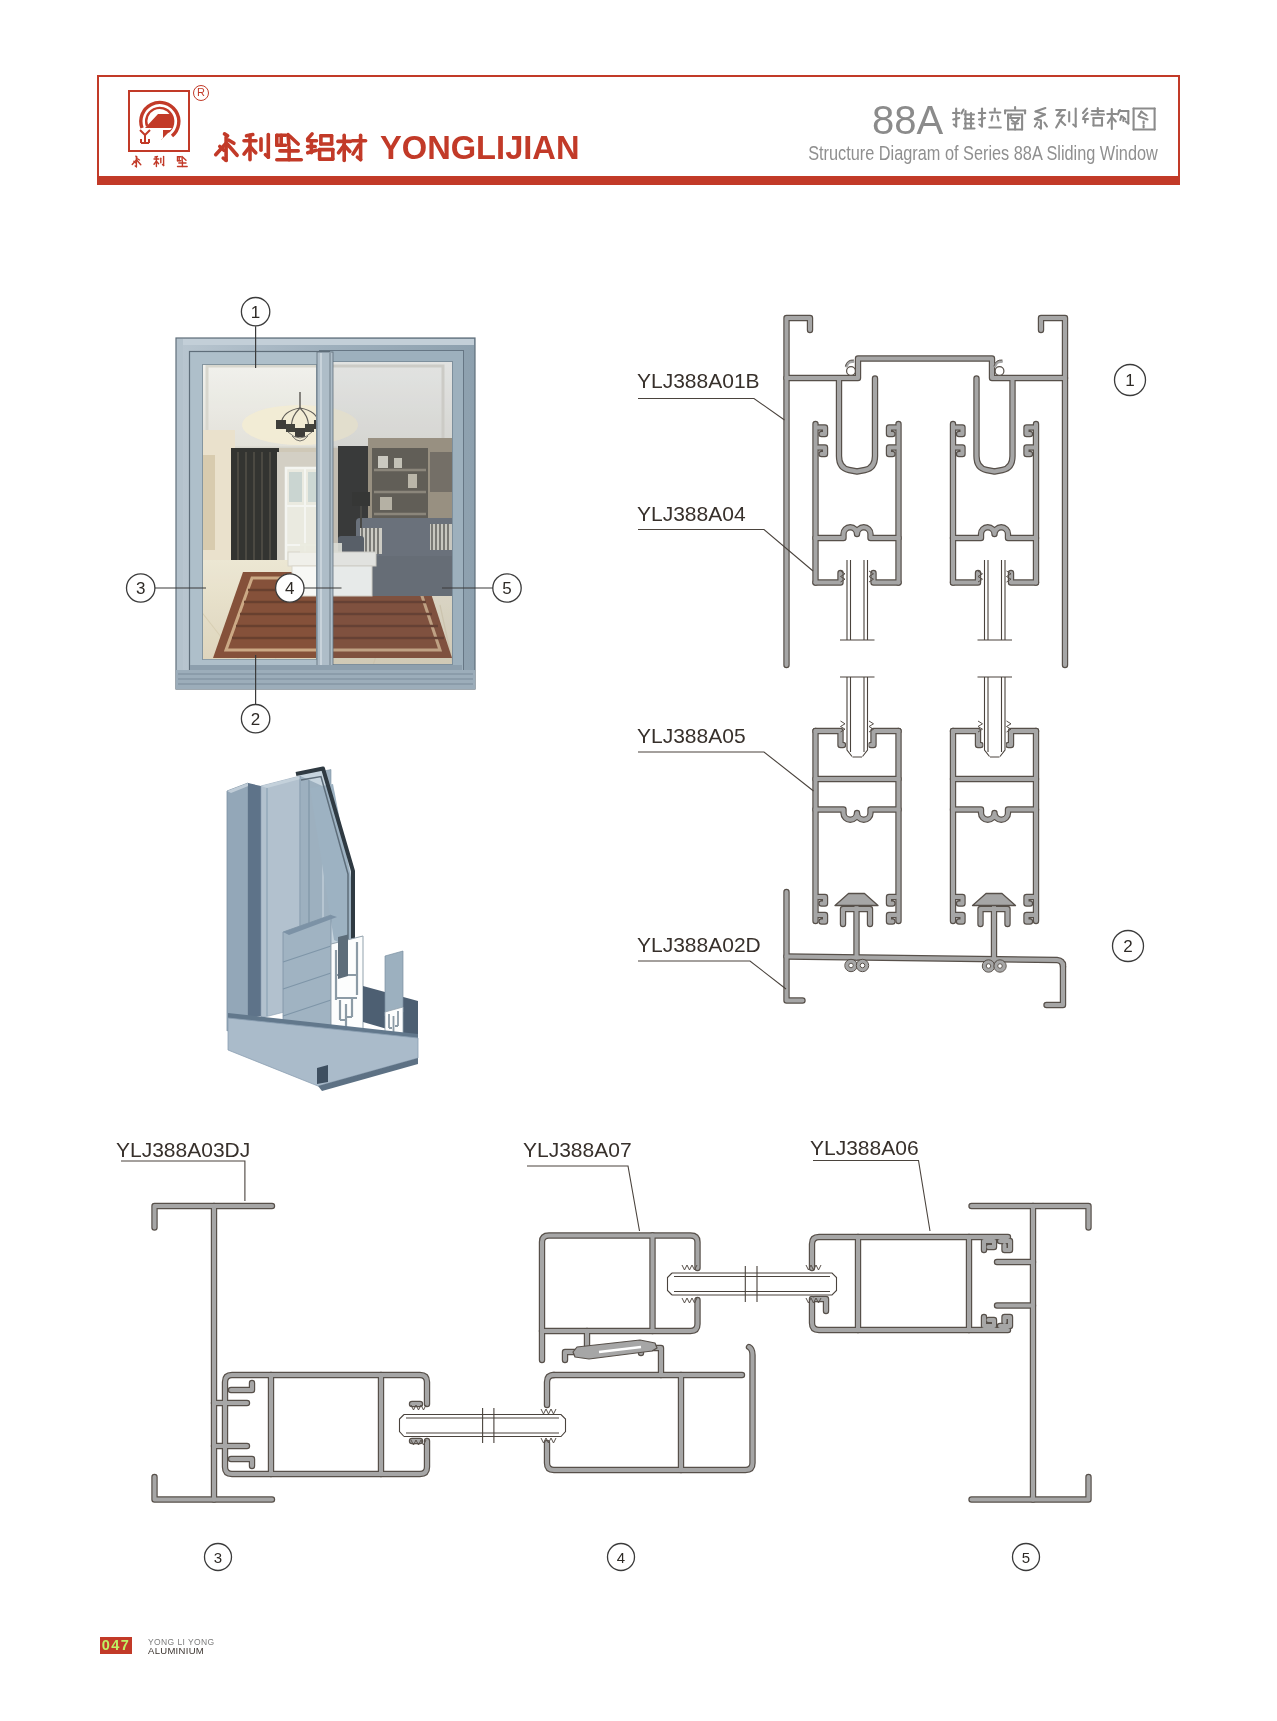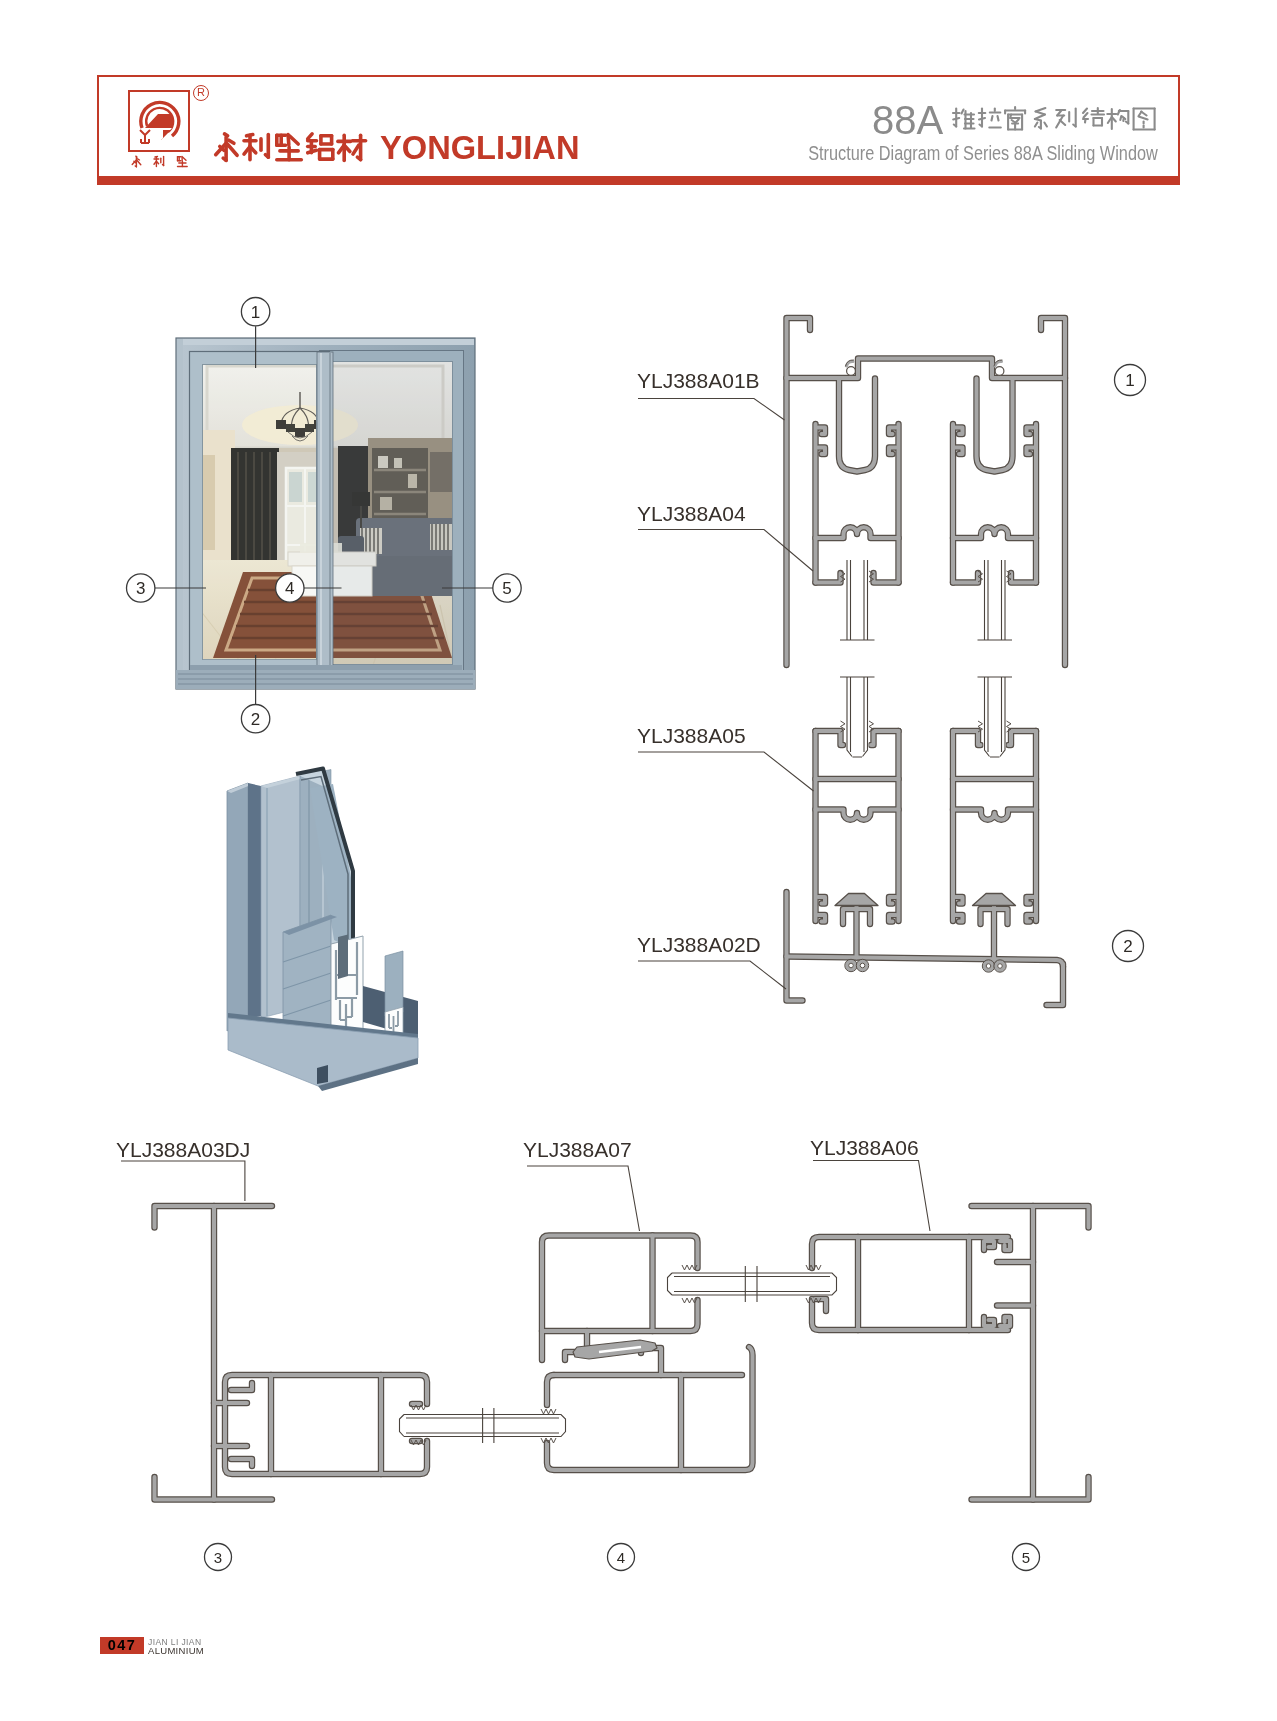--- a/index.html
+++ b/index.html
@@ -722,15 +722,15 @@
 <circle cx="218" cy="1557" r="13.5" fill="#fff" stroke="#3b3b3b" stroke-width="1.3"></circle>
 <text x="218" y="1562.5" text-anchor="middle" font-size="15" fill="#2e2a26">3</text>
 
 <circle cx="621" cy="1557" r="13.5" fill="#fff" stroke="#3b3b3b" stroke-width="1.3"></circle>
 <text x="621" y="1562.5" text-anchor="middle" font-size="15" fill="#2e2a26">4</text>
 
 <circle cx="1026" cy="1557" r="13.5" fill="#fff" stroke="#3b3b3b" stroke-width="1.3"></circle>
 <text x="1026" y="1562.5" text-anchor="middle" font-size="15" fill="#2e2a26">5</text>
 </svg>
 
-<div class="abs" style="left:100px;top:1637px;width:44px;height:17px;background:#c23a28;color:#000000;font-size:14.5px;font-weight:bold;text-align:center;line-height:17px;letter-spacing:1.5px;">047</div>
-
-<div class="abs" style="left:148px;top:1636.5px;font-size:8.5px;color:#7c7c7c;letter-spacing:0.4px;">JIAN LI JIAN</div>
+<div class="abs" style="left:100px;top:1637px;width:32px;height:17px;background:#c23a28;color:#bef264;font-size:14.5px;font-weight:bold;text-align:center;line-height:17px;letter-spacing:1.5px;">047</div>
+
+<div class="abs" style="left:148px;top:1636.5px;font-size:8.5px;color:#7c7c7c;letter-spacing:0.4px;">YONG LI YONG</div>
 <div class="abs" style="left:148px;top:1645px;font-size:9.5px;color:#3a332e;font-weight:normal;letter-spacing:0.3px;">ALUMINIUM</div>
 </body></html>

